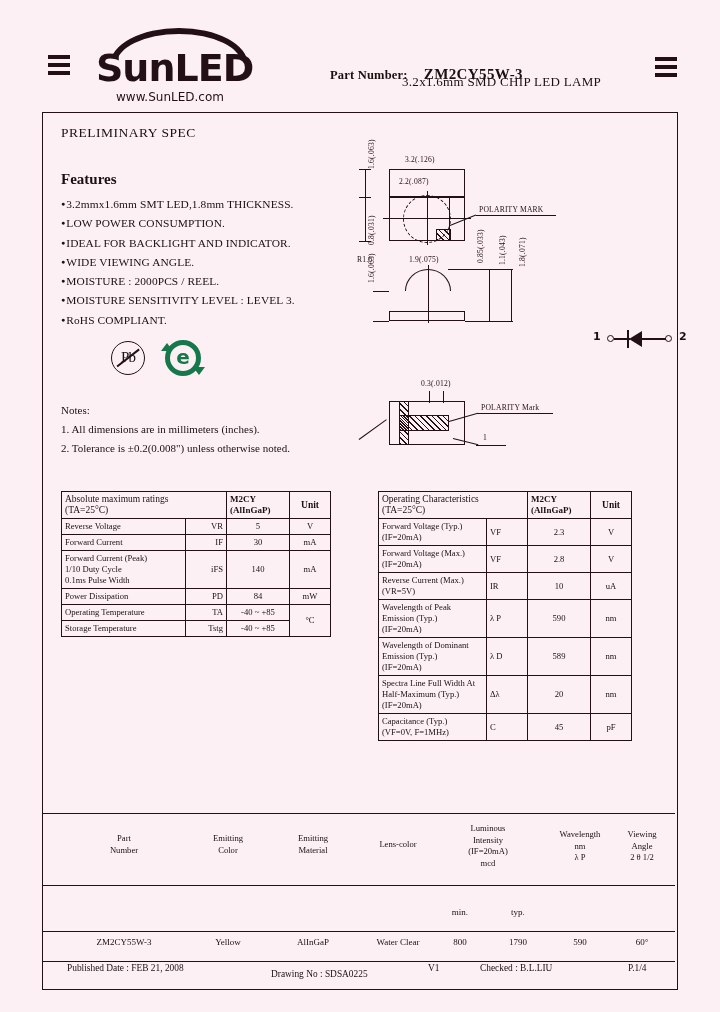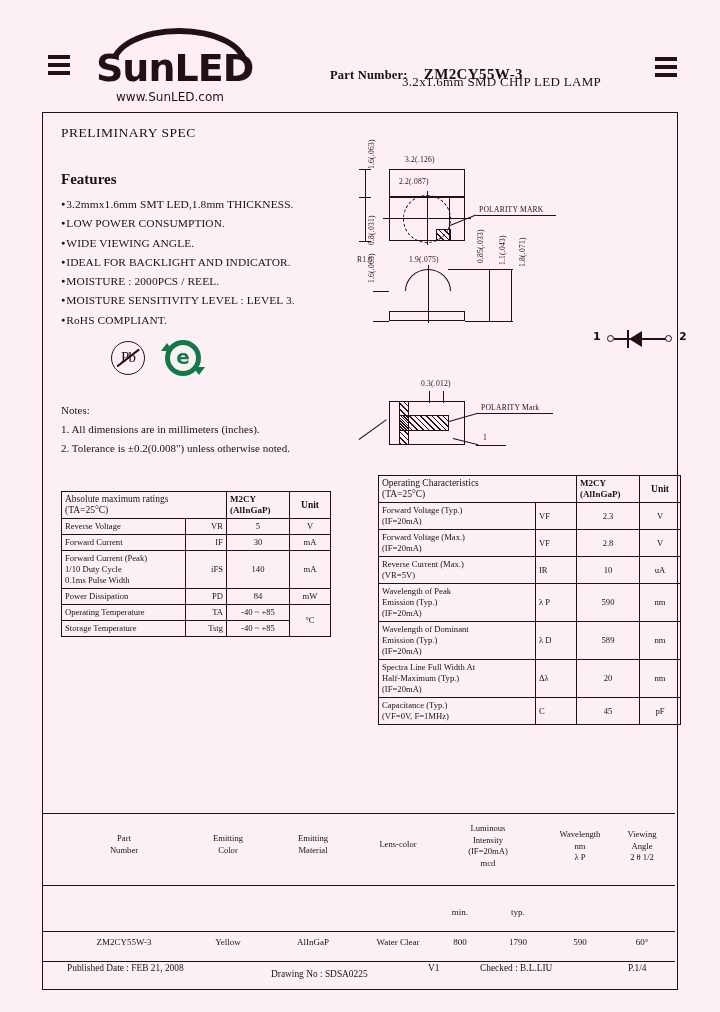--- a/index.html
+++ b/index.html
@@ -285,21 +285,21 @@
     position: absolute;
     font-size: 8.6px;
   }
   table.spec td {
     border: 1.1px solid #231016;
     padding: 2px 3px;
     vertical-align: middle;
     line-height: 11px;
   }
   .tbl-left { left: 18px; top: 378px; width: 270px; }
-  .tbl-right { left: 335px; top: 362px; width: 303px; }
+  .tbl-right { left: 335px; top: 378px; width: 254px; }
   .c-sym { text-align: right; width: 34px; white-space: nowrap; }
   .c-symc { text-align: left; width: 34px; white-space: nowrap; }
   .c-val { text-align: center; width: 56px; }
   .c-unit { text-align: center; width: 34px; }
   .hdr-part { font-weight: bold; text-align: left; font-size: 9px; }
   .hdr-unit { font-weight: bold; text-align: center; font-size: 9.5px; }
   .hdr-title { font-size: 9.5px; line-height: 12px; }
 
   
   .summary {
@@ -388,22 +388,22 @@
 </div>
 
 <div class="frame">
 
   <div class="prelim">PRELIMINARY SPEC</div>
 
   <div class="features-title">Features</div>
   <ul class="features-list">
     <li>3.2mmx1.6mm SMT LED,1.8mm THICKNESS.</li>
     <li>LOW  POWER  CONSUMPTION.</li>
+    <li>IDEAL FOR BACKLIGHT AND INDICATOR.</li>
     <li>WIDE VIEWING ANGLE.</li>
-    <li>IDEAL FOR BACKLIGHT AND INDICATOR.</li>
     <li>MOISTURE : 2000PCS / REEL.</li>
     <li>MOISTURE SENSITIVITY LEVEL : LEVEL 3.</li>
     <li>RoHS COMPLIANT.</li>
   </ul>
 
   <div class="certs">
     <div class="pbfree">Pb</div>
     <div class="rohs-arrow rohs-a1"></div>
     <div class="rohs-arrow rohs-a2"></div>
     <div class="rohs-e">e</div>

